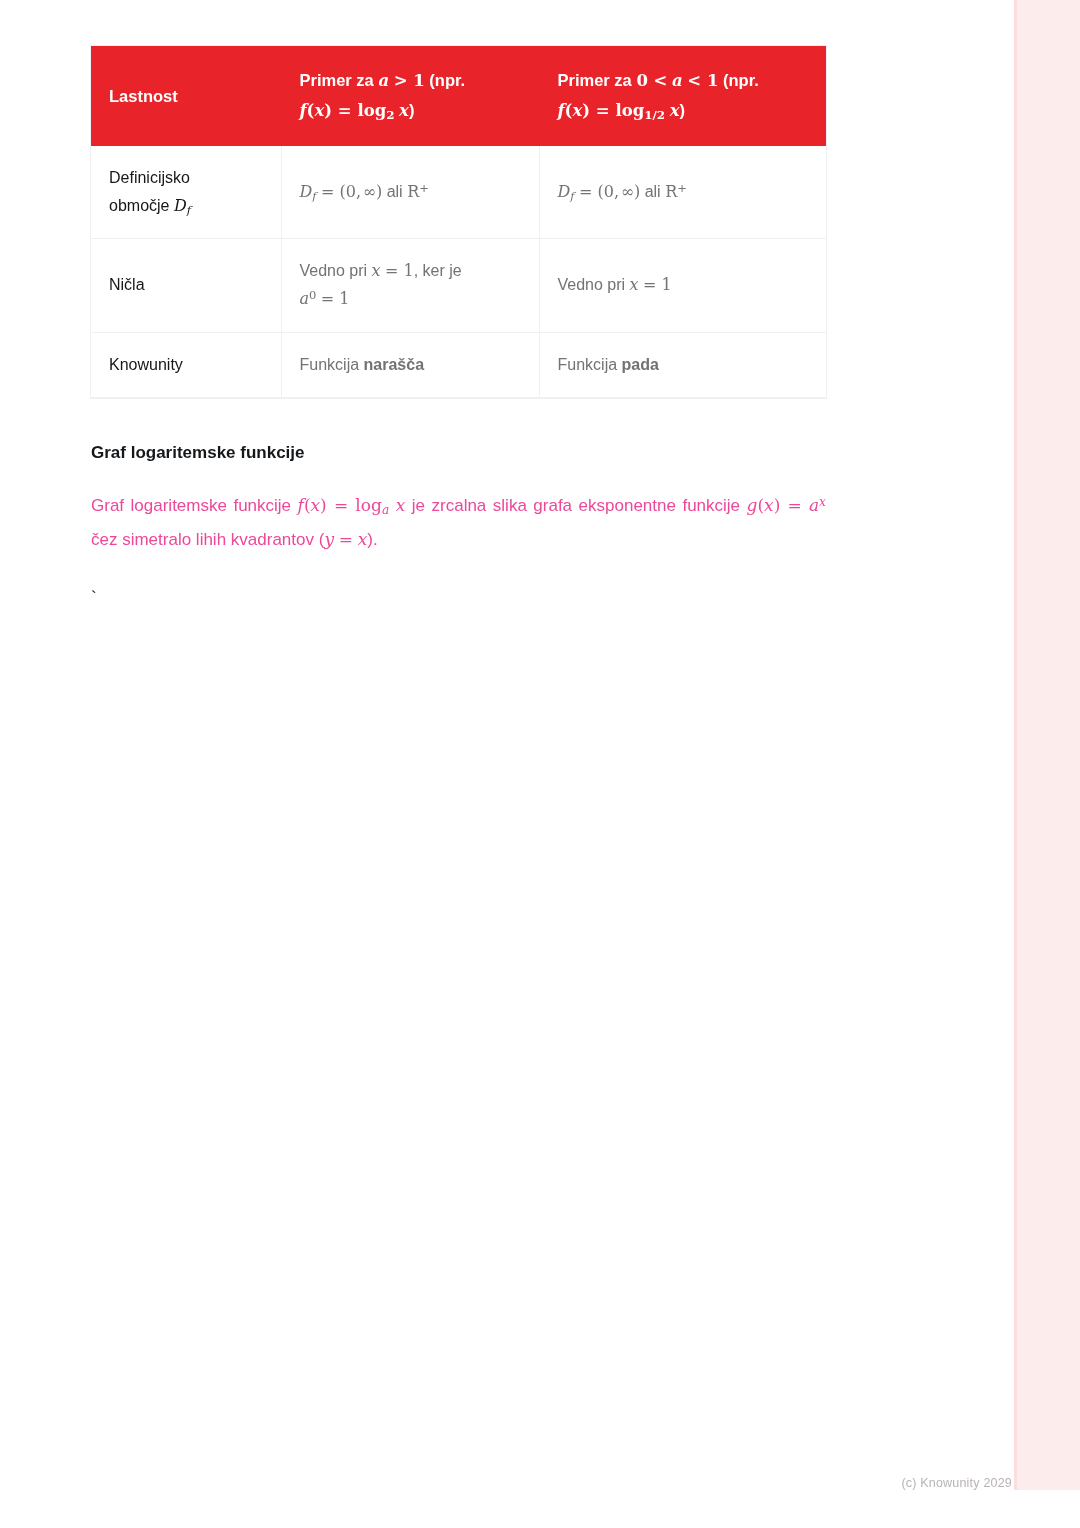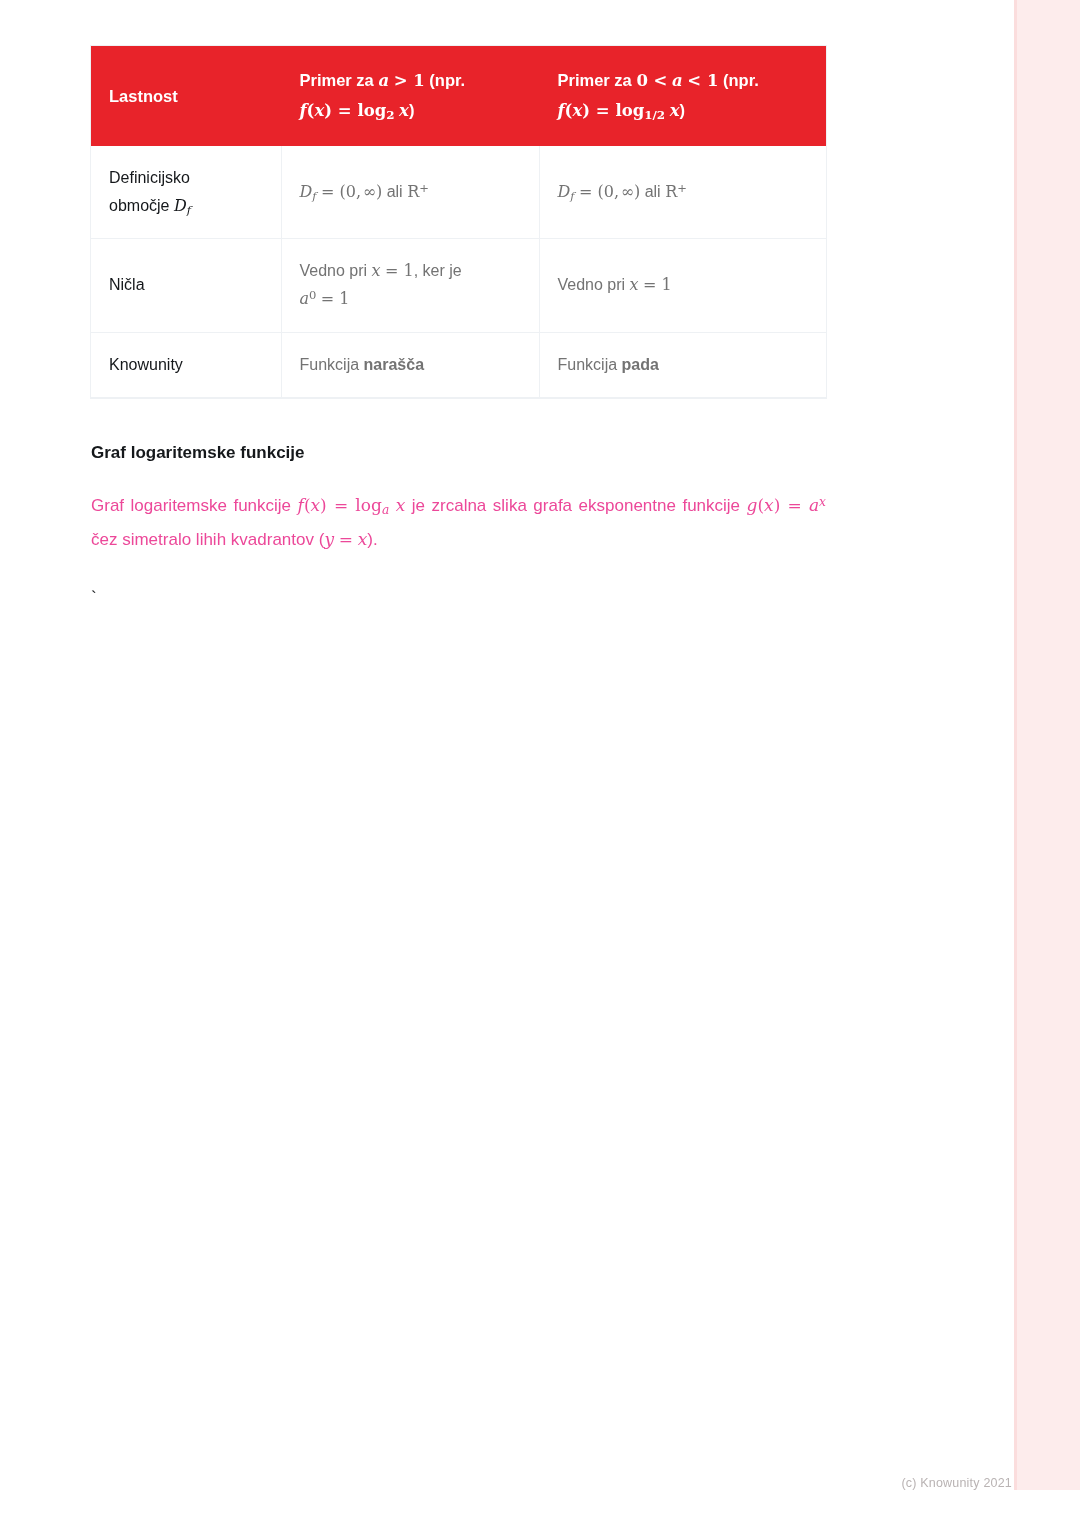--- a/index.html
+++ b/index.html
@@ -171,15 +171,15 @@
     <h2 class="section">Graf logaritemske funkcije</h2>
 
     <p class="body">
       Graf logaritemske funkcije <span class="m">f</span><span class="mr">(</span><span class="m">x</span><span class="mr">) = log</span><span class="sub">a</span> <span class="m">x</span> je zrcalna slika grafa eksponentne funkcije <span class="m">g</span><span class="mr">(</span><span class="m">x</span><span class="mr">) = </span><span class="m">a</span><span class="sup">x</span> čez simetralo lihih kvadrantov (<span class="m">y</span> <span class="mr">=</span> <span class="m">x</span>).
     </p>
 
     <p class="tick">`</p>
 
   </div>
 
-  <div class="footer">(c) Knowunity 2021</div>
+  <div class="footer">(c) Knowunity 2029</div>
 
 </div>
 
 </body></html>

